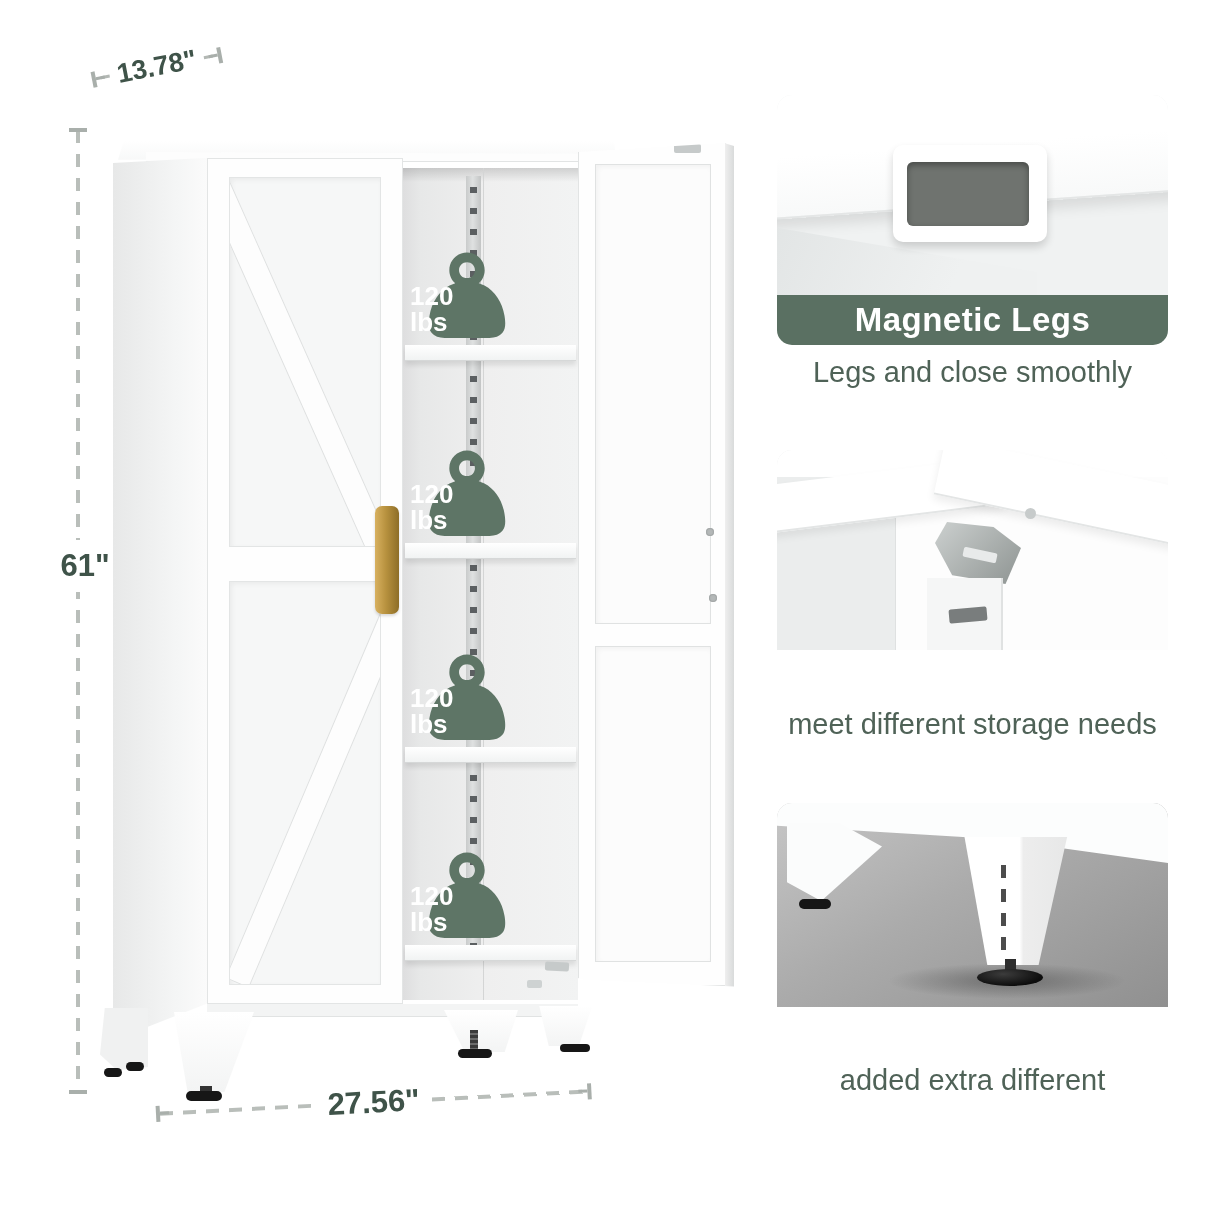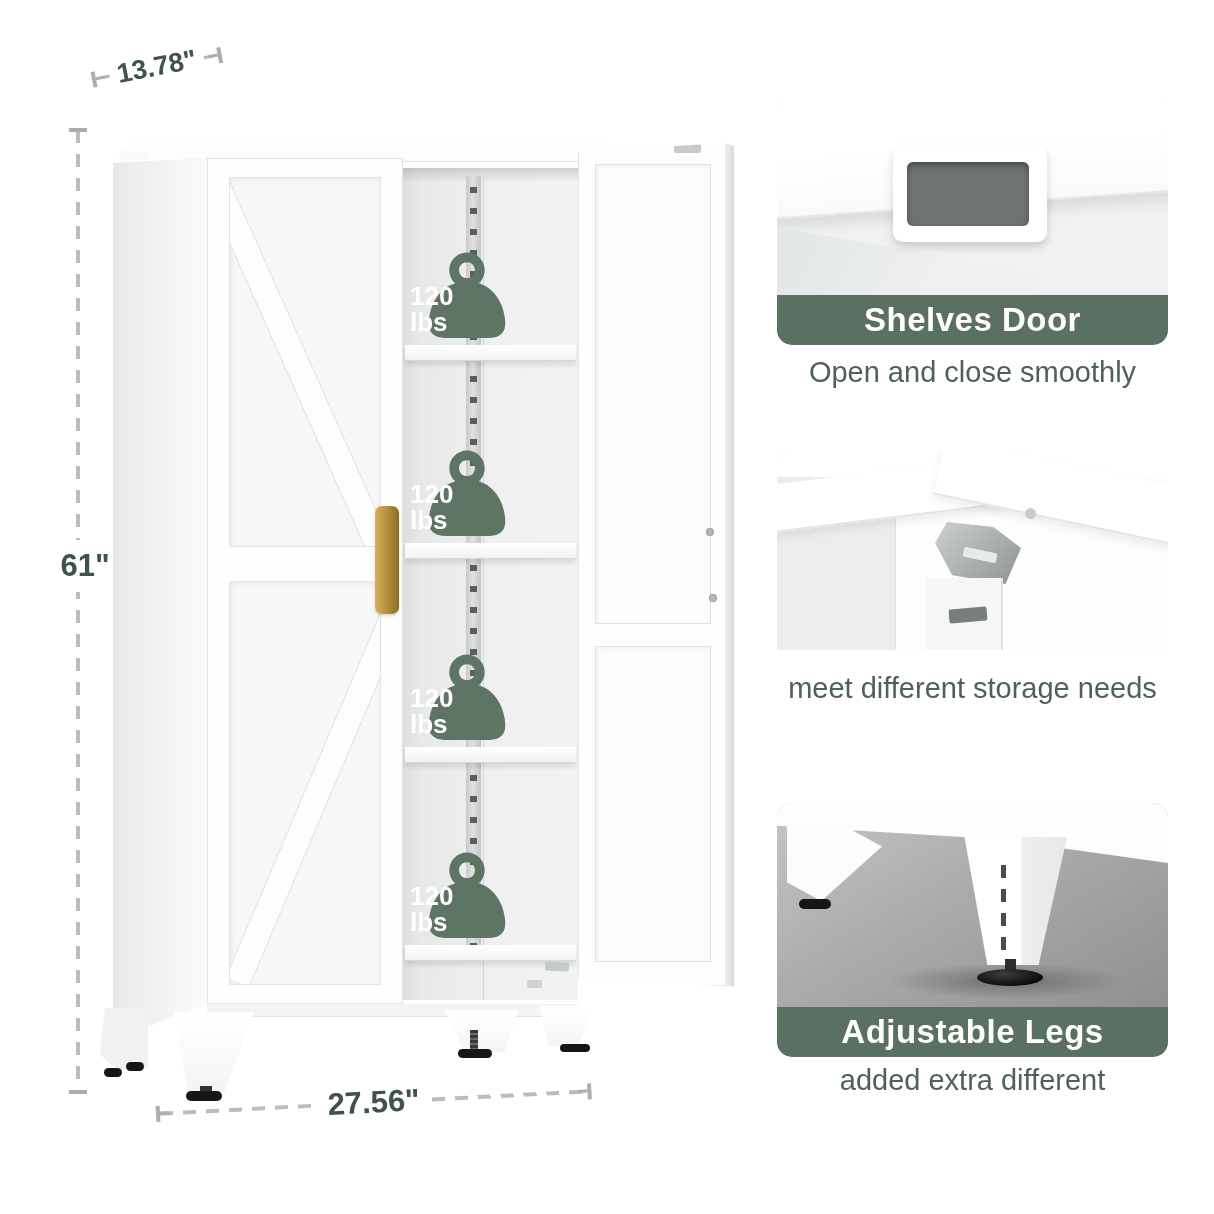--- a/index.html
+++ b/index.html
@@ -247,45 +247,42 @@
   <div class="abs foot" style="left:560px;top:1044px;width:30px;height:8px;"></div>
 
   <div class="abs card-img art1" style="top:95px;">
     <div class="surface"></div>
     <div class="under"></div>
     <div class="plate">
       <div class="slot"></div>
     </div>
   </div>
   <div class="abs banner" style="top:295px;">
-    <span>Shelves Door</span>
-  </div>
-  <div class="abs caption" style="top:356px;">Open and close smoothly</div>
+    <span>Magnetic Legs</span>
+  </div>
+  <div class="abs caption" style="top:356px;">Legs and close smoothly</div>
 
   <div class="abs card-img art2" style="top:450px;">
     <div class="wall"></div>
     <div class="fill"></div>
     <div class="ceilL"></div>
     <div class="ceilR"></div>
     <div class="hole"></div>
     <div class="bracket"></div>
     <div class="bslot"></div>
     <div class="post"></div>
     <div class="pslot"></div>
   </div>
-  <div class="abs caption" style="top:672px;">meet different storage needs</div>
+  <div class="abs caption" style="top:708px;">meet different storage needs</div>
 
   <div class="abs card-img art3" style="top:803px;">
     <div class="body"></div>
     <div class="legB"></div>
     <div class="footB"></div>
     <div class="shadow"></div>
     <div class="legM"></div>
     <div class="slots"></div>
     <div class="stem3"></div>
     <div class="foot3"></div>
   </div>
-  <div class="abs banner" style="top:1007px;">
-    <span>Adjustable Legs</span>
-  </div>
   <div class="abs caption" style="top:1064px;">added extra different</div>
 
 </div>
 
 </body></html>

